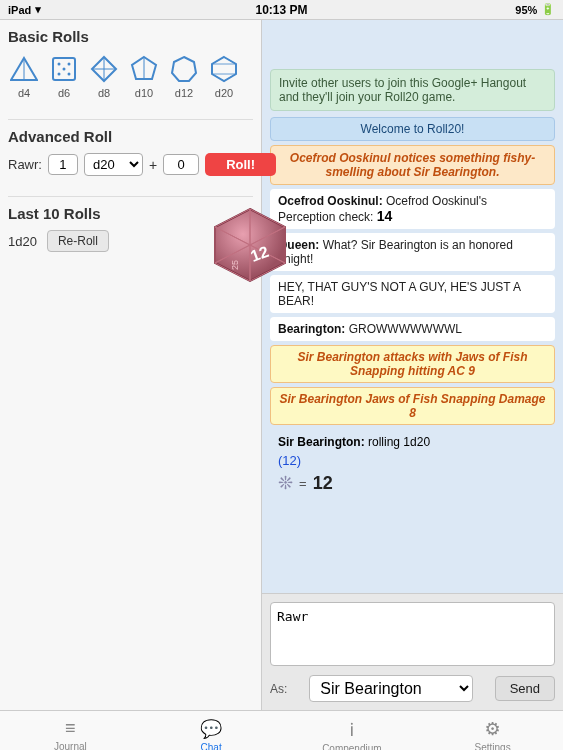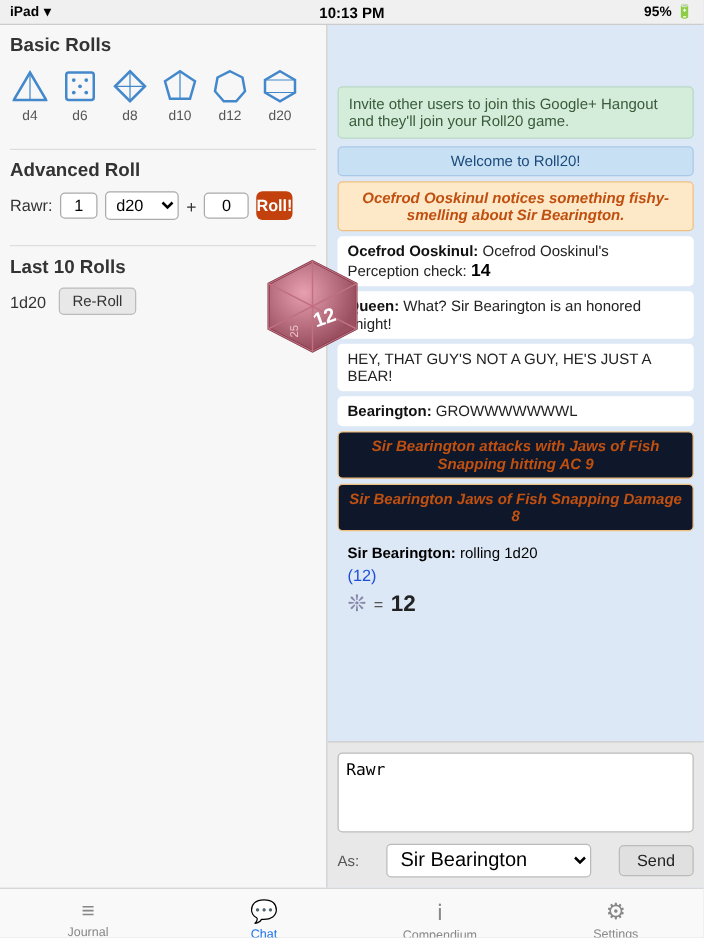--- a/index.html
+++ b/index.html
@@ -125,25 +125,25 @@
       width: 36px;
       border: 1px solid #aaa;
       border-radius: 4px;
       padding: 2px 4px;
       font-size: 13px;
       text-align: center;
       background: white;
     }
 
     .roll-button {
-      background: #c2410c;
+      background: #ef4444;
       color: white;
       border: none;
       border-radius: 5px;
-      padding: 4px 0;
+      padding: 4px 21px;
       font-size: 13px;
       font-weight: 600;
       cursor: pointer;
     }
 
     
     .last-rolls-section { flex: 1; }
 
     .roll-history-row {
       display: flex;
@@ -238,21 +238,21 @@
       color: #111;
     }
 
     .msg-normal .roll-result {
       font-weight: 900;
       font-size: 14px;
       color: #000;
     }
 
     .msg-italic-orange {
-      background: #0f172a;
+      background: #fef9c3;
       border: 1px solid #f0c080;
       border-radius: 4px;
       padding: 4px 8px;
       font-size: 12px;
       color: #c05010;
       font-style: italic;
       font-weight: 600;
       text-align: center;
     }
 

